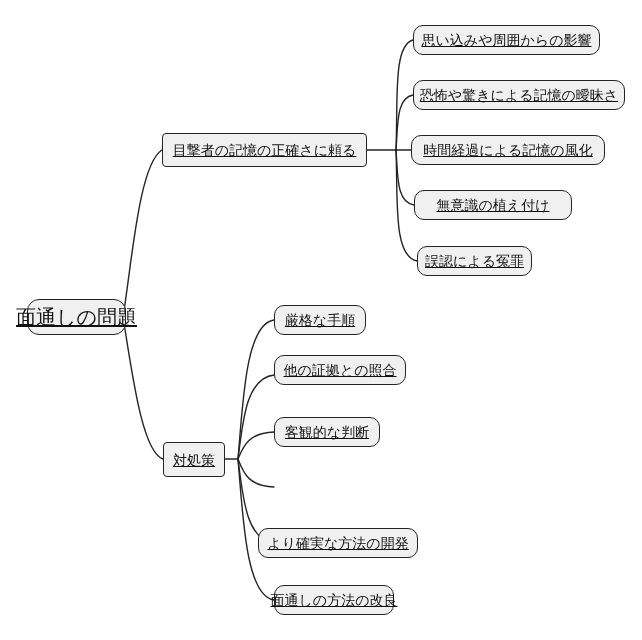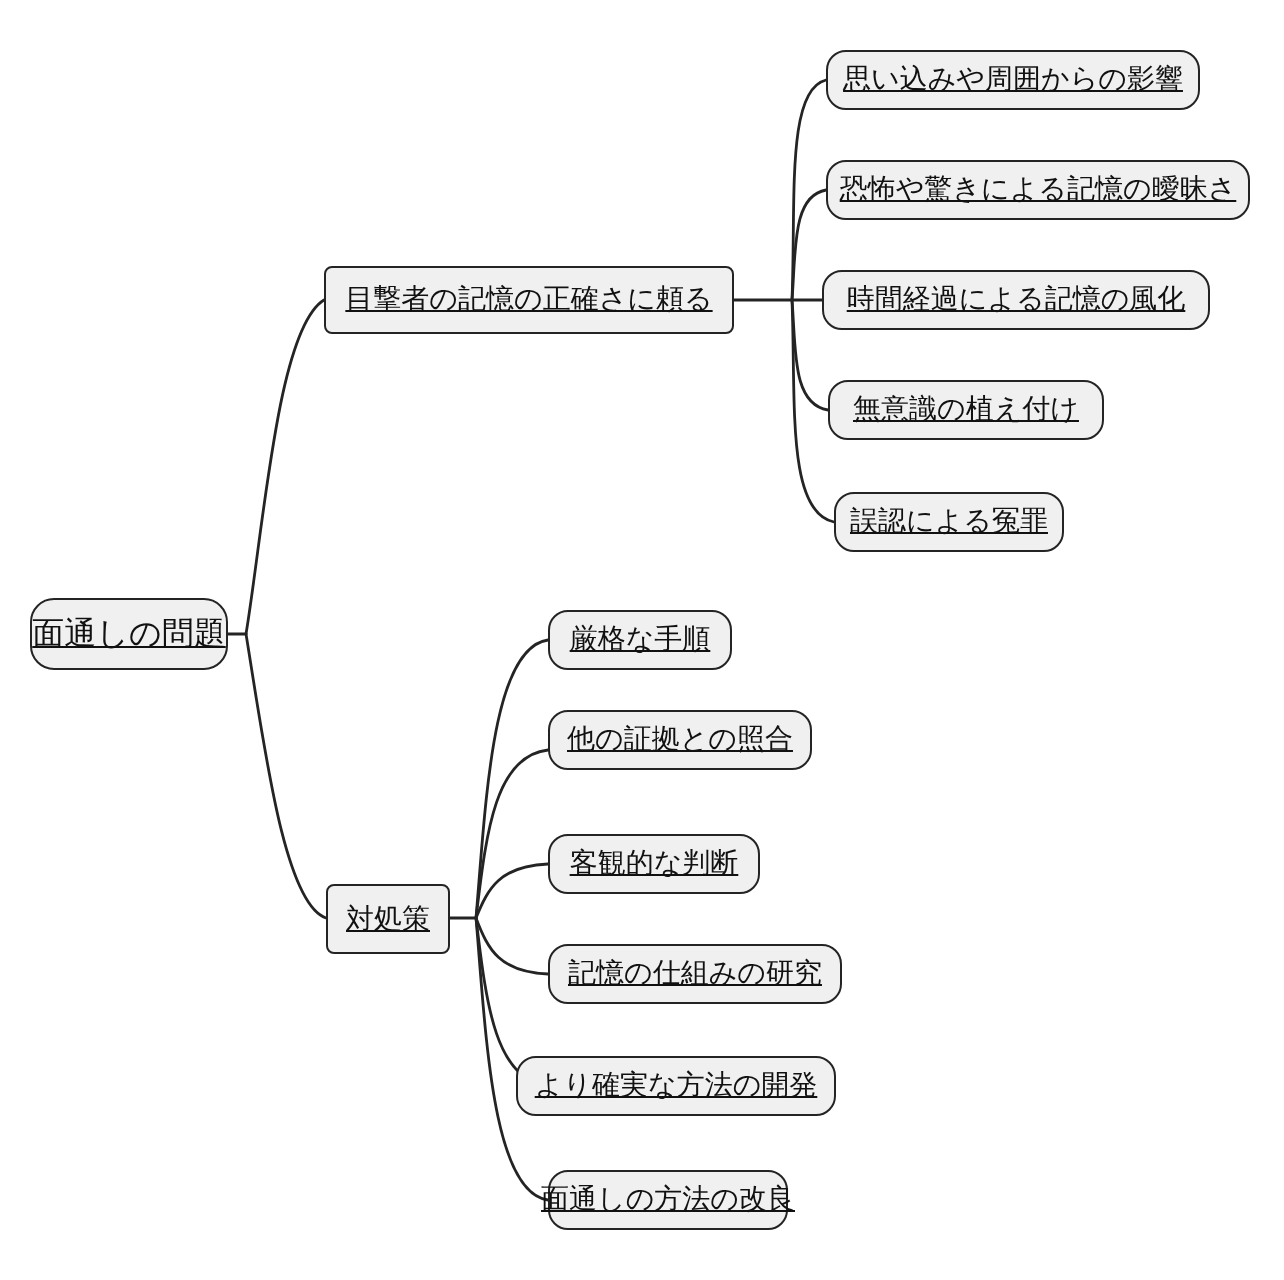--- a/index.html
+++ b/index.html
@@ -36,21 +36,21 @@
     align-items: center;
     justify-content: center;
     background: var(--node-fill);
     border: 1.4px solid var(--node-border);
     color: var(--text);
     white-space: nowrap;
     font-size: 14px;
     line-height: 1;
     text-decoration: underline;
   }
-  .node.root   { border-radius: 12px; font-size: 16px; }
+  .node.root   { border-radius: 12px; font-size: 20px; margin-left: 12px; }
   .node.branch { border-radius: 4px; font-size: 14px; }
   .node.leaf   { border-radius: 10px; font-size: 14px; }
 </style>
 </head>
 <body>
 
 <div class="canvas">
 
   <svg class="connectors" viewBox="0 0 642 640" xmlns="http://www.w3.org/2000/svg">
 
@@ -76,31 +76,30 @@
   <div class="node root" style="left:15px; top:299px; width:99px; height:36px">面通しの問題</div>
 
   <div class="node branch" style="left:162px; top:133px; width:205px; height:34px">目撃者の記憶の正確さに頼る</div>
 
   <div class="node leaf" style="left:413px; top:25px; width:187px; height:30px">思い込みや周囲からの影響</div>
 
   <div class="node leaf" style="left:411px; top:135px; width:194px; height:30px">時間経過による記憶の風化</div>
 
   <div class="node leaf" style="left:413px; top:80px; width:212px; height:30px">恐怖や驚きによる記憶の曖昧さ</div>
 
-  <div class="node leaf" style="left:414px; top:190px; width:138px; height:30px">無意識の植え付け</div>
+  <div class="node leaf" style="left:414px; top:190px; width:158px; height:30px">無意識の植え付け</div>
 
   <div class="node leaf" style="left:417px; top:246px; width:115px; height:30px">誤認による冤罪</div>
 
   <div class="node branch" style="left:163px; top:442px; width:62px; height:35px">対処策</div>
 
   <div class="node leaf" style="left:274px; top:305px; width:92px; height:30px">厳格な手順</div>
 
   <div class="node leaf" style="left:274px; top:355px; width:132px; height:30px">他の証拠との照合</div>
 
   <div class="node leaf" style="left:274px; top:417px; width:106px; height:30px">客観的な判断</div>
 
-  <div class="node leaf" style="left:274px; top:472px; width:147px; height:30px">記憶の仕組みの研究</div>
 
   <div class="node leaf" style="left:258px; top:528px; width:160px; height:30px">より確実な方法の開発</div>
 
   <div class="node leaf" style="left:274px; top:585px; width:120px; height:30px">面通しの方法の改良</div>
 
 </div>
 
 </body></html>

